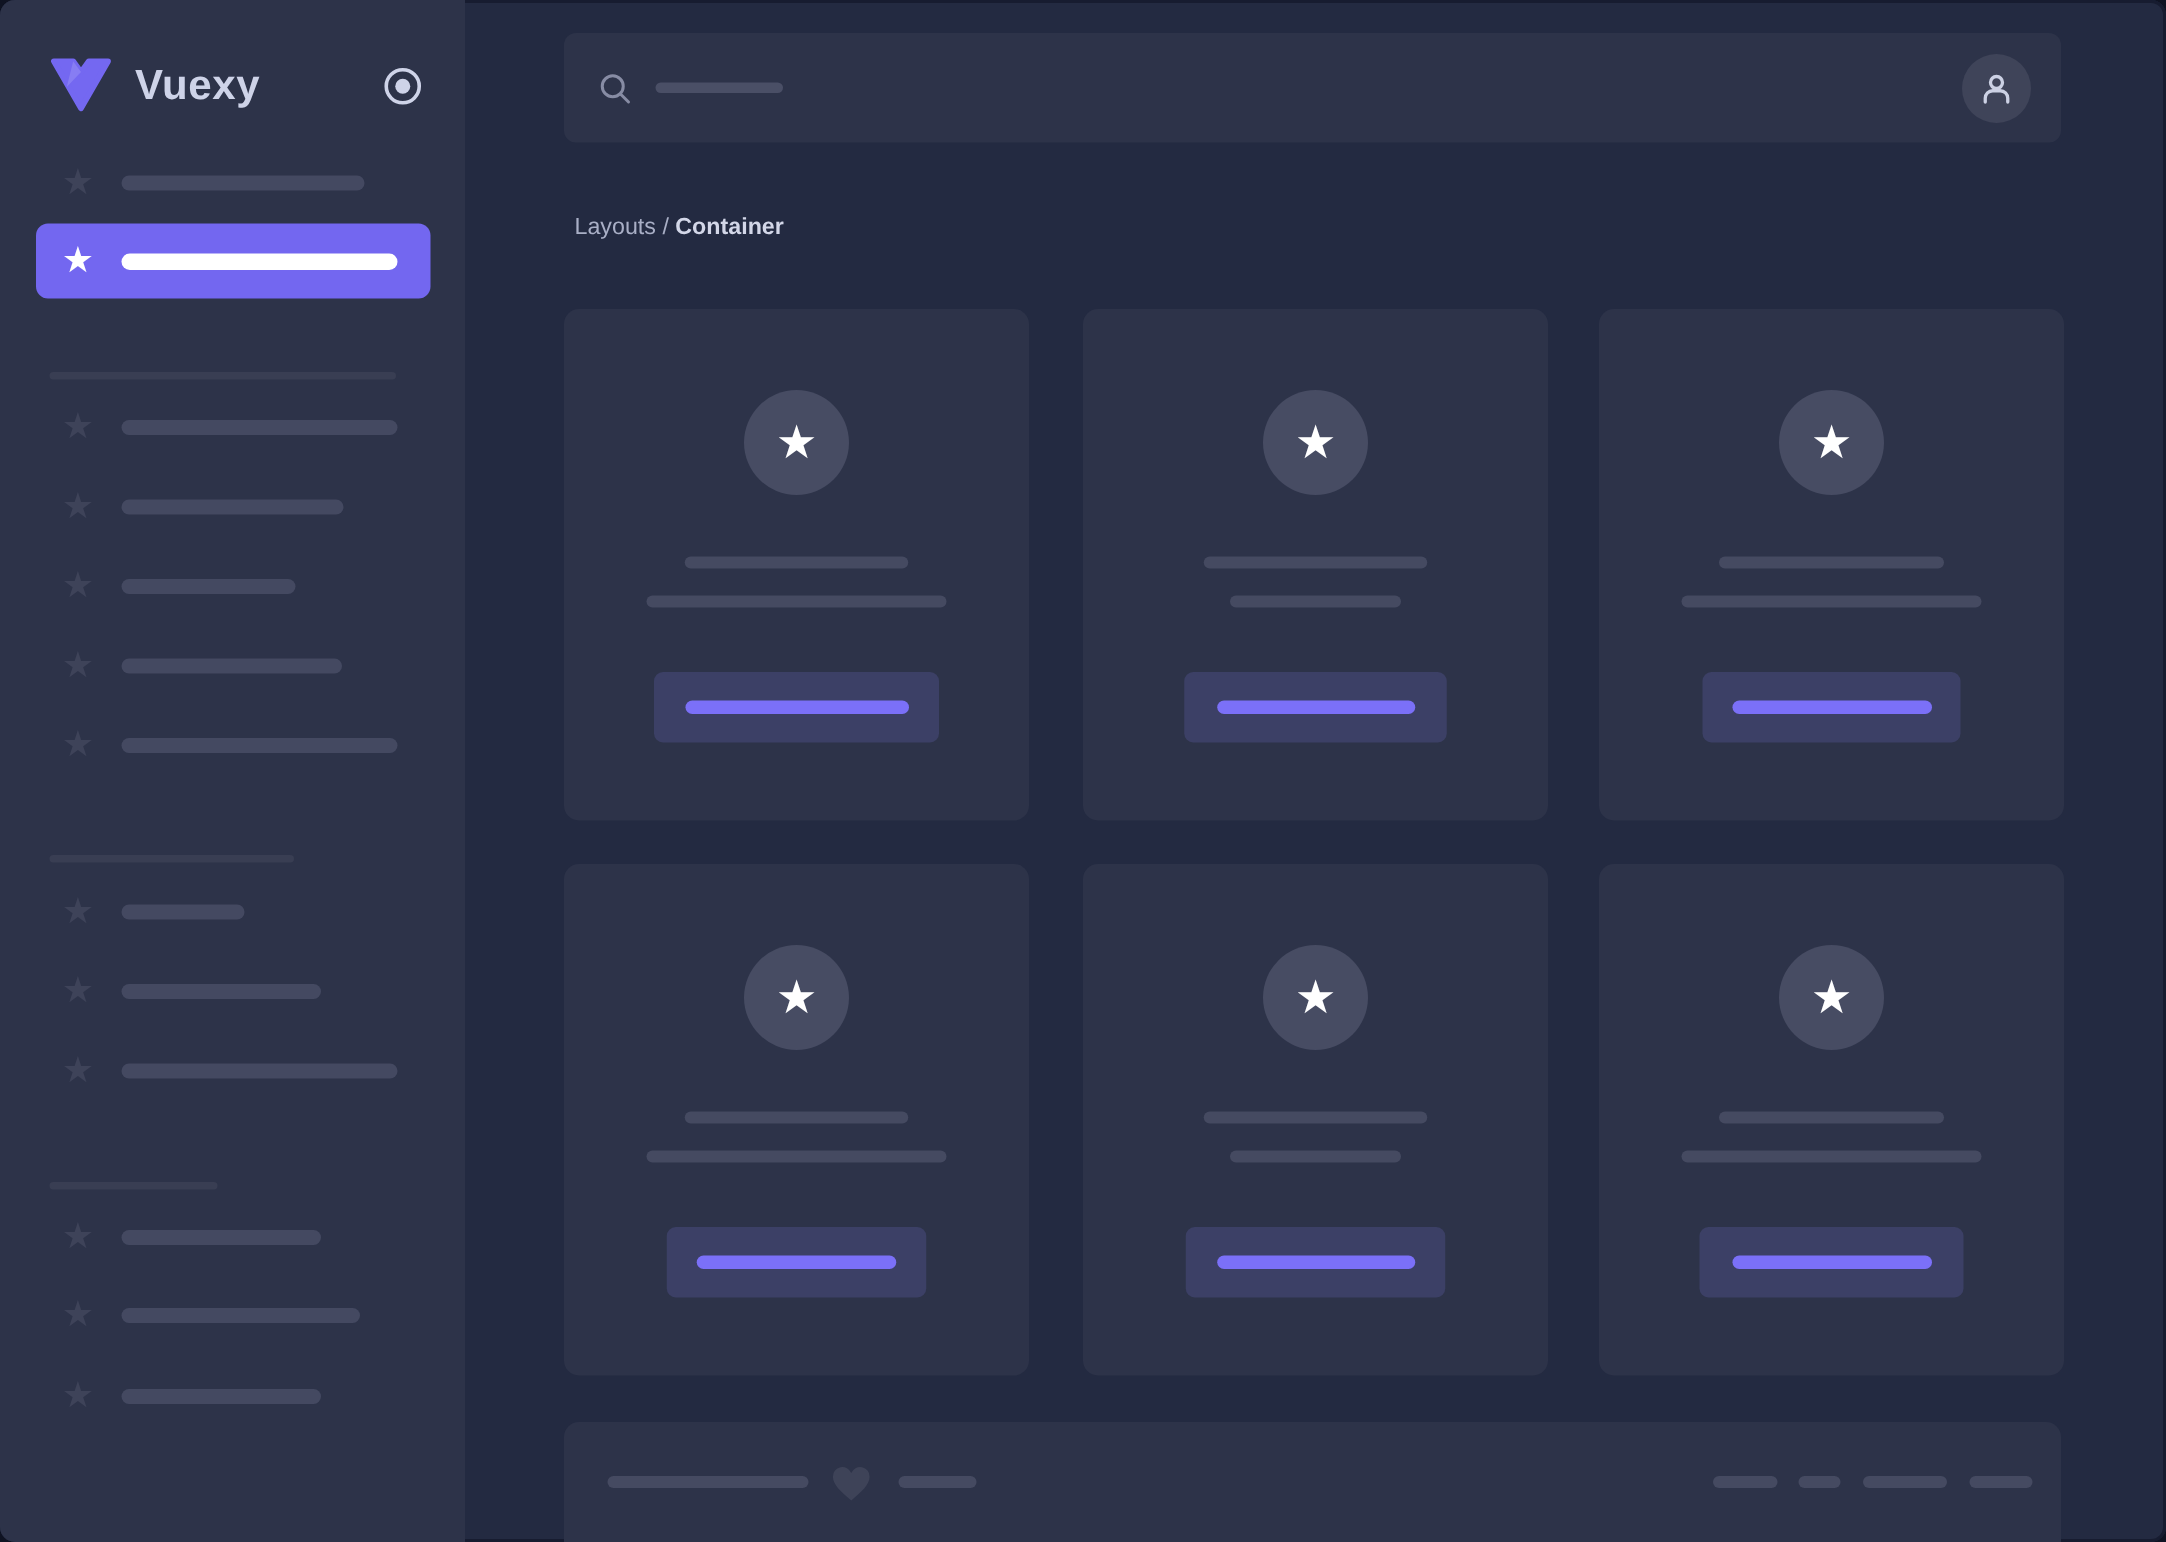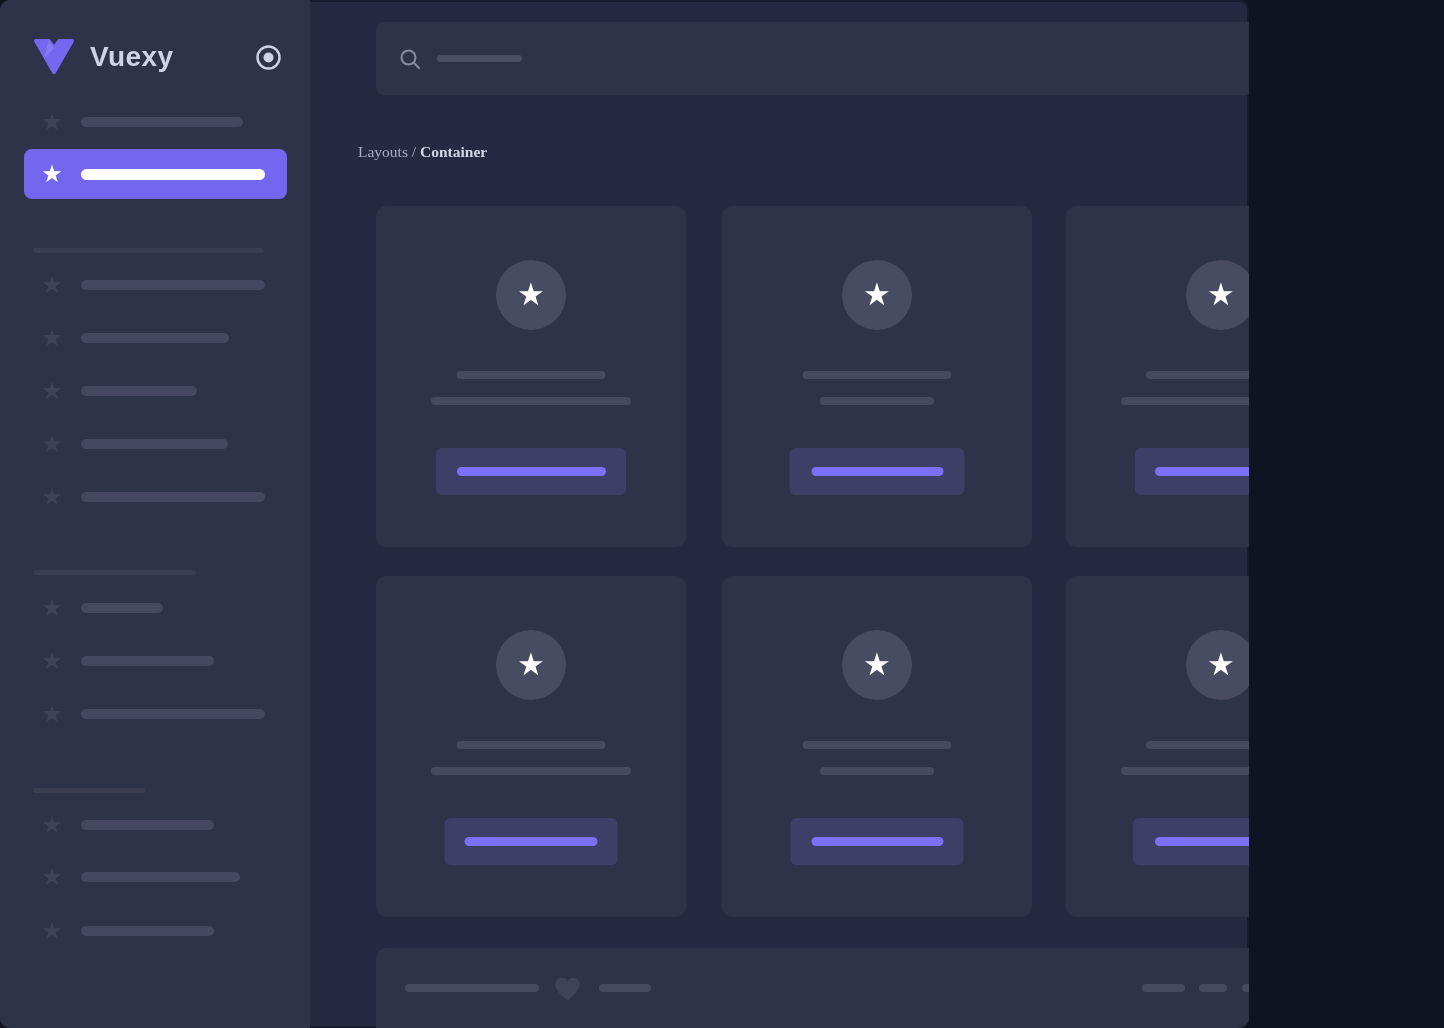--- a/index.html
+++ b/index.html
@@ -16,21 +16,21 @@
     --text:#ced3e8;
     --text-dim:#a9afc6;
     --avatar-bg:#3f4459;
     --heart:#3e4358;
     --placeholder:#4a4f66;
     --icon:#878ca4;
   }
   *{box-sizing:border-box;margin:0;padding:0}
   body{background:#0f1322;font-family:"Liberation Sans", sans-serif;}
   .frame{
-    position:relative;width:1249px;height:1028px;background:var(--bg-main);
+    position:relative;width:1444px;height:1028px;background:var(--bg-main);
     border-radius:10px;overflow:hidden;box-shadow:inset 0 0 0 2px #171c30;padding-left:35px;
   }
   
   .sidebar{position:absolute;top:0;left:0;bottom:0;width:310px;background:var(--bg-panel);}
   .logo-row{position:absolute;top:36px;left:33px;right:28px;height:42px;display:flex;align-items:center;}
   .brand{font-size:28px;font-weight:bold;color:var(--text);letter-spacing:.4px;margin-left:15px;}
   .collapse-toggle{margin-left:auto;width:27px;height:27px;cursor:pointer;}
   .nav-row{position:absolute;left:40px;height:24px;display:flex;align-items:center;cursor:pointer;}
   .star{width:24px;text-align:center;font-size:24px;line-height:24px;color:var(--star-dim);font-style:normal;}
   .star::before{content:'\2605';}
@@ -39,21 +39,21 @@
     background:var(--primary);display:flex;align-items:center;padding-left:16px;cursor:pointer;}
   .nav-active .star{color:#ffffff;}
   .nav-active .nav-bar{background:#ffffff;height:11px;border-radius:5.5px;}
   .section-head{position:absolute;left:33px;height:5px;border-radius:2.5px;background:var(--skel-dim);}
   
   .searchbar{position:absolute;left:376px;top:22px;width:998px;height:73px;border-radius:8px;
     background:var(--bg-panel);display:flex;align-items:center;padding:0 20px 0 23px;cursor:text;}
   .search-ph{margin-left:16px;width:85px;height:7px;border-radius:3.5px;background:var(--placeholder);}
   .avatar{margin-left:auto;width:46px;height:46px;border-radius:50%;background:var(--avatar-bg);
     display:flex;align-items:center;justify-content:center;cursor:pointer;}
-  .breadcrumb{position:absolute;left:358px;top:143px;font-size:15.5px;color:var(--text-dim);font-family:Liberation Serif, serif;}
+  .breadcrumb{position:absolute;left:383px;top:143px;font-size:15.5px;color:var(--text-dim);}
   .breadcrumb .current{color:#d3d7e8;font-weight:bold;}
   .breadcrumb .link{cursor:pointer;}
   
   .card{position:absolute;width:310px;height:341px;border-radius:10px;background:var(--bg-panel);}
   .card-avatar{position:absolute;top:54px;left:50%;transform:translateX(-50%);width:70px;height:70px;
     border-radius:50%;background:var(--circle);display:flex;align-items:center;justify-content:center;}
   .card-avatar .star{color:#fff;font-size:31px;width:auto;line-height:70px;}
   .c-bar{position:absolute;left:50%;transform:translateX(-50%);height:8px;border-radius:4px;background:var(--skel);}
   .card-btn{position:absolute;top:242px;left:50%;transform:translateX(-50%);height:47px;border-radius:6px;
     background:var(--btn-bg);display:flex;align-items:center;justify-content:center;cursor:pointer;}

